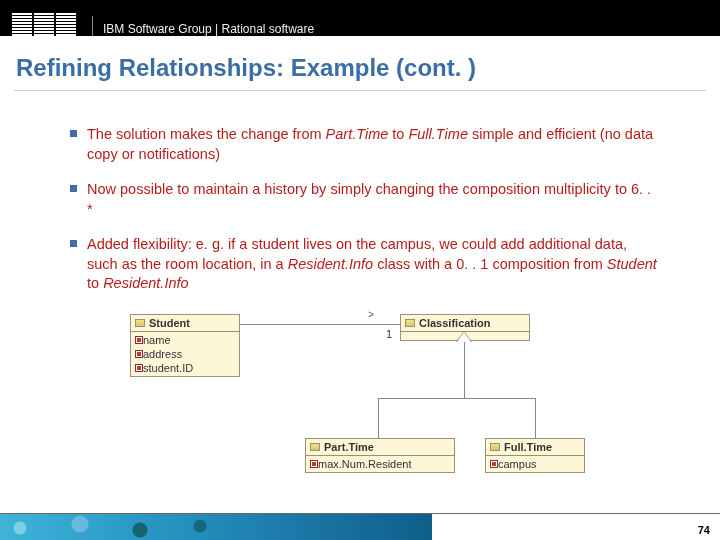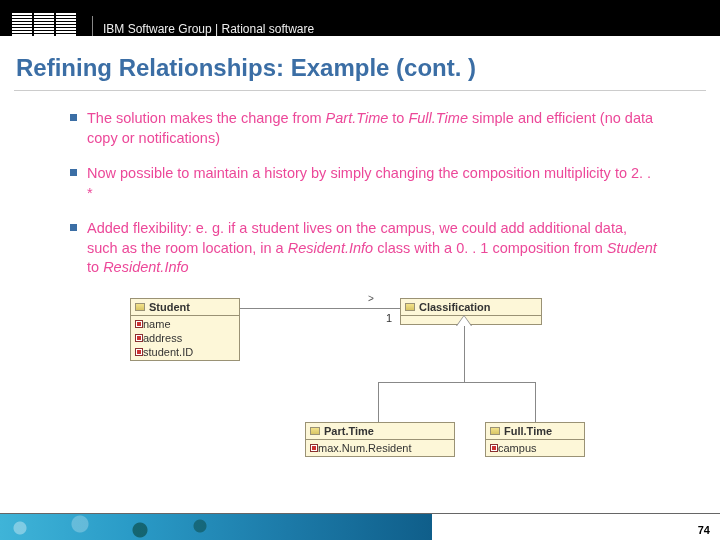--- a/index.html
+++ b/index.html
@@ -13,37 +13,37 @@
   .ibm-seg { width: 20px; height: 2px; background: #fff; }
   .ibm-sep { width: 1px; height: 20px; background: #888; margin: 0 10px 0 4px; }
   .header-text { font-size: 12px; color: #eee; }
 
   
   .title { color: #3b6ea5; font-size: 24px; font-weight: 700; padding: 18px 16px 2px 16px; }
   .title-rule { height: 1px; background: #ccc; margin: 6px 14px 0 14px; }
 
   
   .bullets { padding: 18px 60px 0 70px; }
-  .bullet { display: flex; margin-bottom: 16px; font-size: 14.5px; line-height: 1.35; color: #ec4899; }
+  .bullet { display: flex; margin-bottom: 16px; font-size: 14.5px; line-height: 1.35; color: #b91c1c; margin-top: 16px; }
   .sq { width: 7px; height: 7px; background: #3b6ea5; flex: 0 0 7px; margin-top: 5px; margin-right: 10px; }
   .bullet i { font-style: italic; }
 
   
   .diagram { position: relative; margin: 6px auto 0 auto; width: 480px; height: 175px; }
   .cls { position: absolute; background: #fdf7d8; border: 1px solid #9a9275; font-size: 11px; }
   .cls-hdr { display: flex; align-items: center; gap: 4px; padding: 2px 4px; border-bottom: 1px solid #9a9275; font-weight: bold; color: #333; }
   .cls-body { padding: 1px 0; }
   .attr { display: flex; align-items: center; padding: 1px 4px; color: #333; }
   .ico { width: 10px; height: 8px; display: inline-block; }
   .ico-cls { background: linear-gradient(#f3e28a,#d8c566); border: 1px solid #9a9275; }
   .ico-attr { width: 8px; height: 8px; border: 1px solid #8a3030; background: #fff; position: relative; }
   .ico-attr::after { content:""; position:absolute; left:1px; top:1px; width:4px; height:4px; background:#c33; }
 
   #student { left: 10px; top: 4px; width: 110px; }
-  #classification { left: 280px; top: 4px; width: 142px; }
+  #classification { left: 280px; top: 4px; width: 130px; }
   #classification .cls-body { height: 8px; }
   #parttime { left: 185px; top: 128px; width: 150px; }
   #fulltime { left: 365px; top: 128px; width: 100px; }
 
   .assoc-line { position: absolute; background: #888; }
   #line-sc { left: 120px; top: 14px; height: 1px; width: 160px; }
   .mult { position: absolute; font-size: 11px; color: #333; }
   #mult1 { left: 266px; top: 18px; }
   #arrowlbl { left: 248px; top: -1px; font-size: 10px; color:#555;}
 
@@ -113,21 +113,21 @@
 
   <div class="bullets">
     <div class="bullet">
       <span class="sq"></span>
       <span>
         <span>The solution makes the change from </span><i>Part.Time</i><span> to </span><i>Full.Time</i><span> simple and efficient (no data copy or notifications)</span>
       </span>
     </div>
     <div class="bullet">
       <span class="sq"></span>
-      <span>Now possible to maintain a history by simply changing the composition multiplicity to 2. . *</span>
+      <span>Now possible to maintain a history by simply changing the composition multiplicity to 6. . *</span>
     </div>
     <div class="bullet">
       <span class="sq"></span>
       <span>
         <span>Added flexibility: e. g. if a student lives on the campus, we could add additional data, such as the room location, in a </span><i>Resident.Info</i><span> class with a 0. . 1 composition from </span><i>Student</i><span> to </span><i>Resident.Info</i><span></span>
       </span>
     </div>
   </div>
 
   <div class="diagram">

